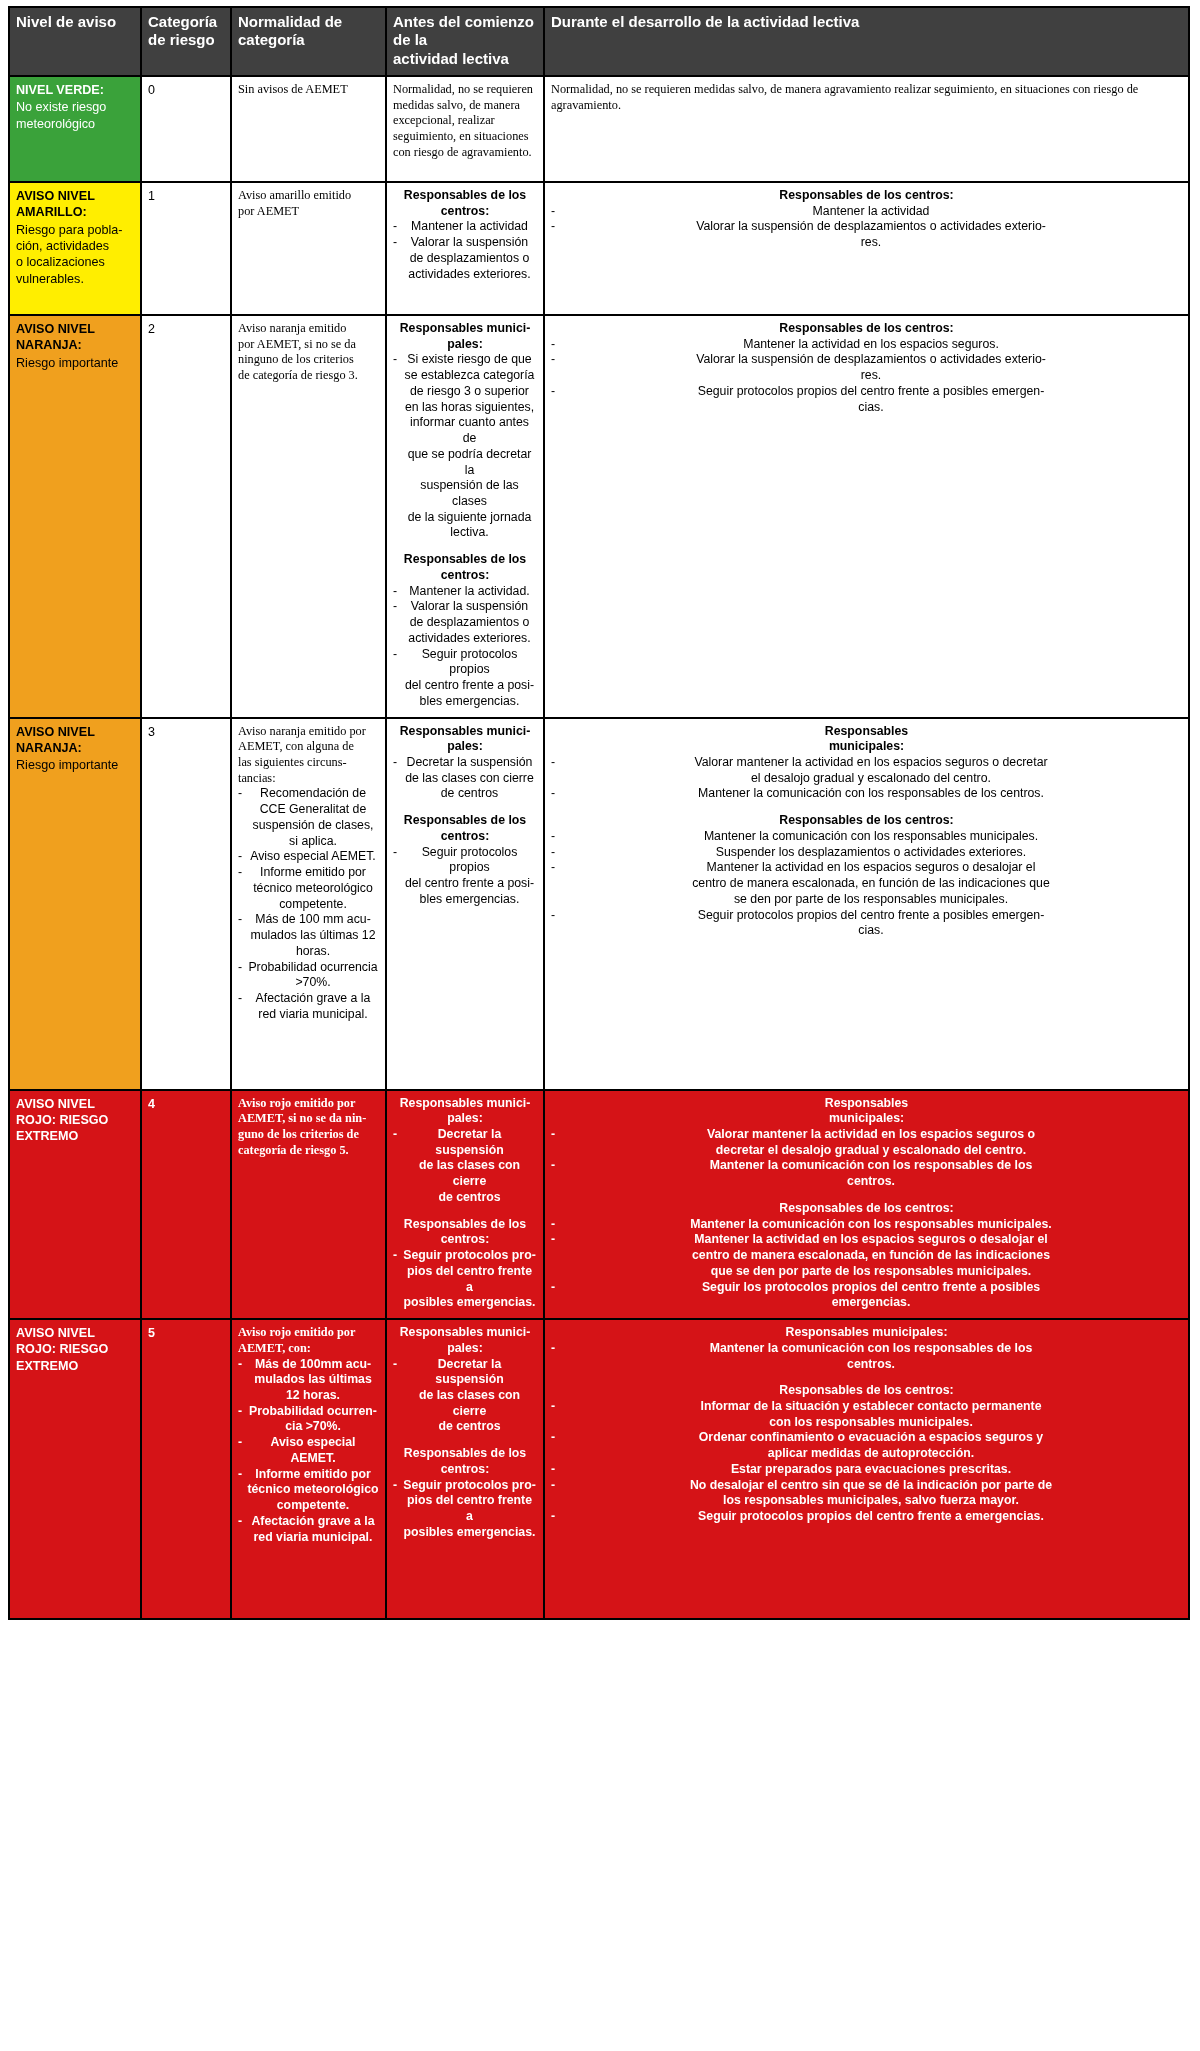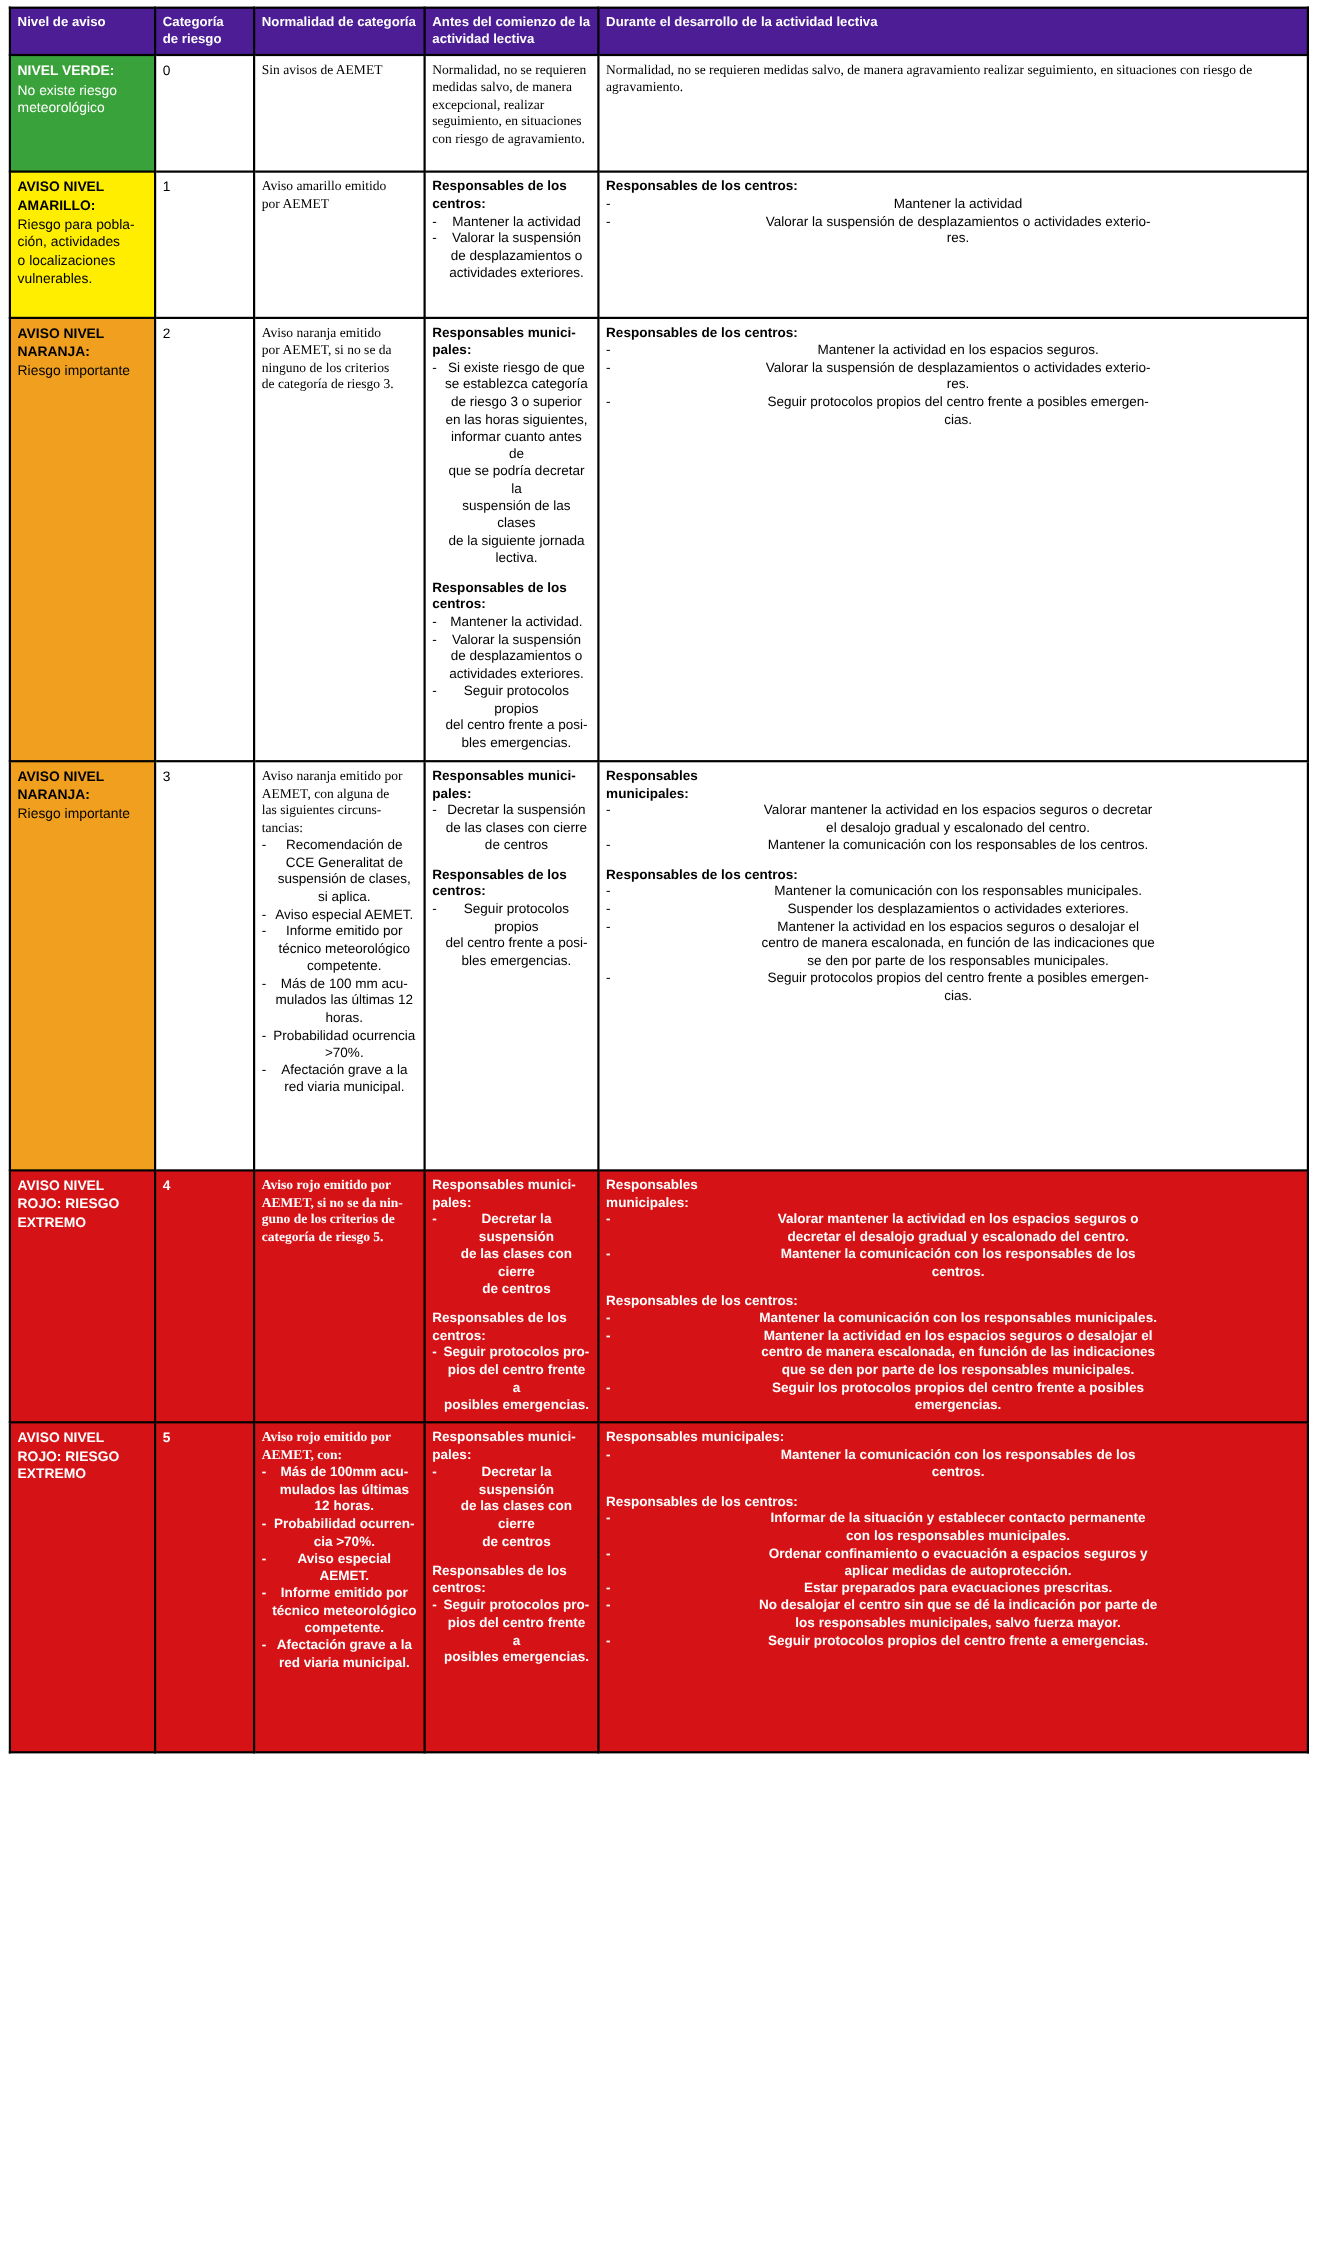--- a/index.html
+++ b/index.html
@@ -34,23 +34,23 @@
   table.risk-table th,
   table.risk-table td {
     border: 2px solid #000000;
     vertical-align: top;
     padding: 5px 6px 7px 6px;
     box-sizing: border-box;
   }
 
   
   thead th {
-    background: #4c1d95;
+    background: #404040;
     color: #ffffff;
-    font-size: 12px;
+    font-size: 15px;
     font-weight: bold;
     line-height: 1.22;
     text-align: left;
     padding-top: 7px;
     padding-bottom: 9px;
   }
 
   
   td {
     font-size: 12.3px;
@@ -85,20 +85,21 @@
   .cat-num { font-size: 12.5px; }
   tr.row-red .cat-num { font-weight: bold; }
 
   
   .blk { margin: 0; }
   .blk + .blk { margin-top: 11px; }
   .blk-title {
     font-weight: bold;
     display: block;
     margin-bottom: 0px;
+    text-align: center;
   }
   ul.dash {
     list-style: none;
     margin: 0;
     padding: 0;
     text-align: center;
   }
   ul.dash > li {
     position: relative;
     padding-left: 9px;

